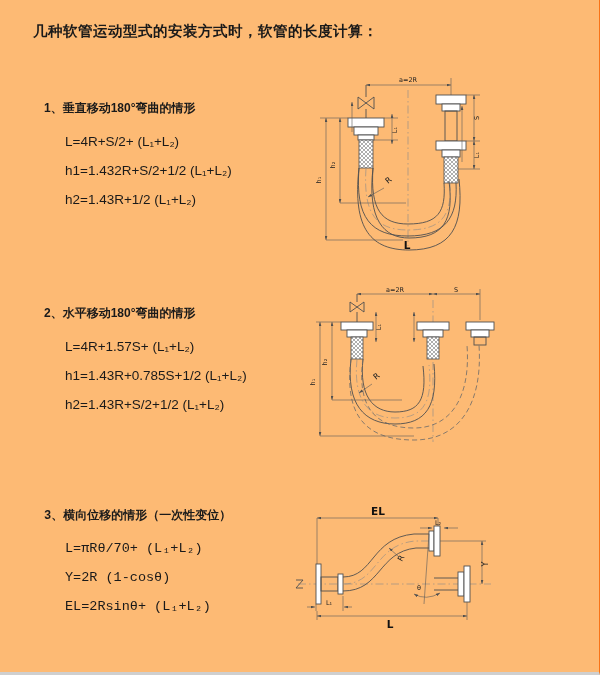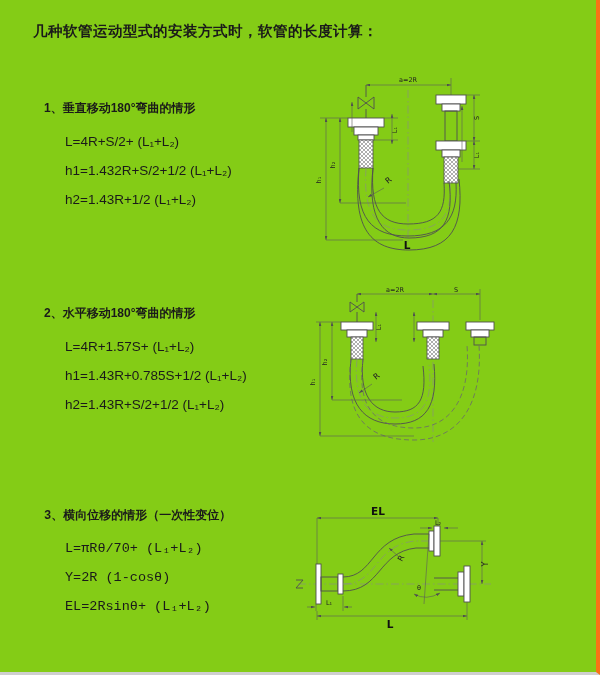--- a/index.html
+++ b/index.html
@@ -2,22 +2,22 @@
 <html><head>
 <meta charset="utf-8">
 <style>
   html,body{margin:0;padding:0;}
   body{
     width:600px;height:675px;background:#ffffff;position:relative;
     font-family:"Liberation Sans","DejaVu Sans",sans-serif;color:#1a1a1a;
     overflow:hidden;
   }
   .page{
-    position:absolute;inset:0;background:#84cc16;
-    border-right:4px solid #f97316;border-bottom:3px solid #cfcfcf;
+    position:absolute;inset:0;background:#fdba74;
+    border-right:1px solid #f97316;border-bottom:3px solid #cfcfcf;
   }
   .doc-title{
     position:absolute;left:33px;top:22px;font-size:14.5px;font-weight:bold;
     letter-spacing:0.5px;white-space:nowrap;
   }
   .section{position:absolute;left:44px;width:270px;}
   .sec1{top:100px;} .sec2{top:305px;} .sec3{top:507px;font-family:Liberation Mono, monospace;}
   .sec-heading{font-size:12px;font-weight:bold;margin:0 0 10px 0;white-space:nowrap;}
   .formula{font-size:13.5px;margin:0 0 0 21px;padding:7px 0;white-space:nowrap;}
   .dia{position:absolute;}

